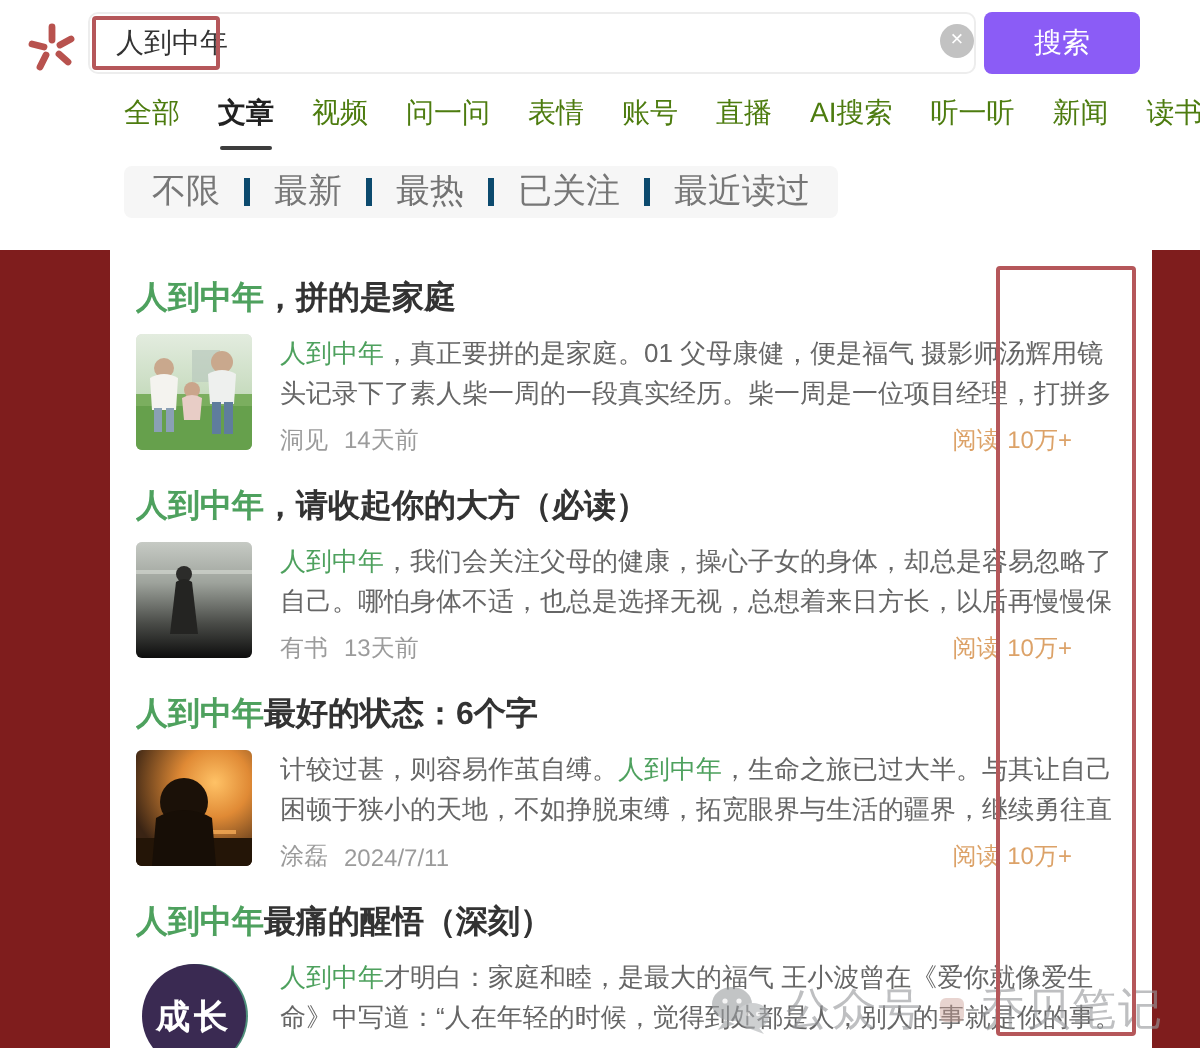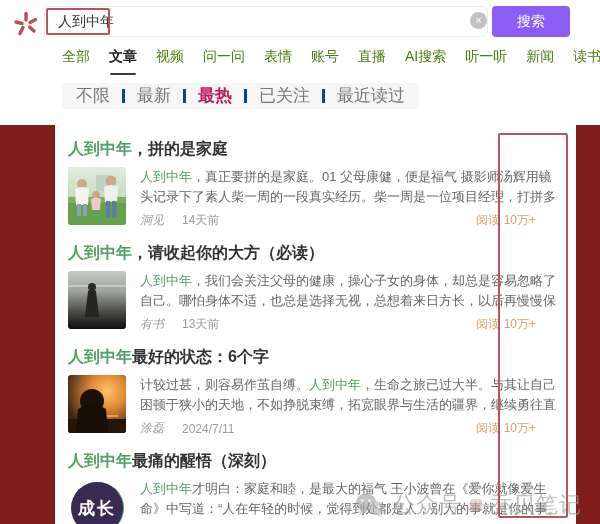--- a/index.html
+++ b/index.html
@@ -28,38 +28,38 @@
          position:relative; cursor:pointer; white-space:nowrap; }
   .tab.active { color:#222; font-weight:bold; }
   .tab.active::after { content:""; position:absolute; left:1px; right:1px; bottom:0;
                        height:2px; background:#3d3d3d; border-radius:1px; }
 
   .filter-row { display:inline-flex; align-items:center; margin:7px 0 0 62px;
                 background:#f6f6f6; border-radius:4px; height:26px; padding:0 2px; }
   .filter { font-size:17px; color:#777; padding:0 12px; line-height:14px; cursor:pointer;
             white-space:nowrap; }
   .filter:not(:first-child){ border-left:3px solid #0c4a6e; }
-  .filter.active { color:#be185d; font-weight:bold; }
+  .filter.active { color:#737373; font-weight:normal; }
 
   
   .content { position:relative; background:#7f1d1d; height:399px; }
   .card { position:absolute; left:55px; top:0; width:521px; height:399px; background:#fff;
           padding:14px 12px 0 13px; }
 
   .result { margin-bottom:14px; }
   .r-title { font-size:16px; font-weight:bold; color:#333; margin-bottom:7px; cursor:pointer;
              white-space:nowrap; overflow:hidden; }
   .g { color:#4ea15e; }
   .r-body { display:flex; }
   .thumb { width:58px; height:58px; border-radius:3px; flex:none; overflow:hidden;
            margin-right:14px; position:relative; background:#ddd; }
   .r-right { flex:1; min-width:0; }
   .snippet { font-size:13px; color:#666; line-height:20px; max-height:40px; overflow:hidden; }
   .meta { display:flex; align-items:center; margin-top:5px; font-size:12px; color:#9b9b9b; }
-  .source { margin-right:18px; cursor:pointer;font-style:italic; }
+  .source { margin-right:8px; cursor:pointer; }
   .reads { margin-left:auto; color:#dca268; padding-right:28px; }
 
   .thumb-growth { background:#fff; display:flex; align-items:center; justify-content:center; }
   .growth-circle { width:52px; height:52px; border-radius:50%; background:#3a2a52;
                    color:#fff; display:flex; align-items:center; justify-content:center;
                    font-size:17px; font-weight:bold; letter-spacing:2px;
                    box-shadow:1px 0 0 0 #4e8f7a; }
 
   .col-annotation { position:absolute; left:498px; top:8px; width:70px; height:385px;
                     border:2px solid #b5575a; border-radius:2px; pointer-events:none; z-index:6; }

